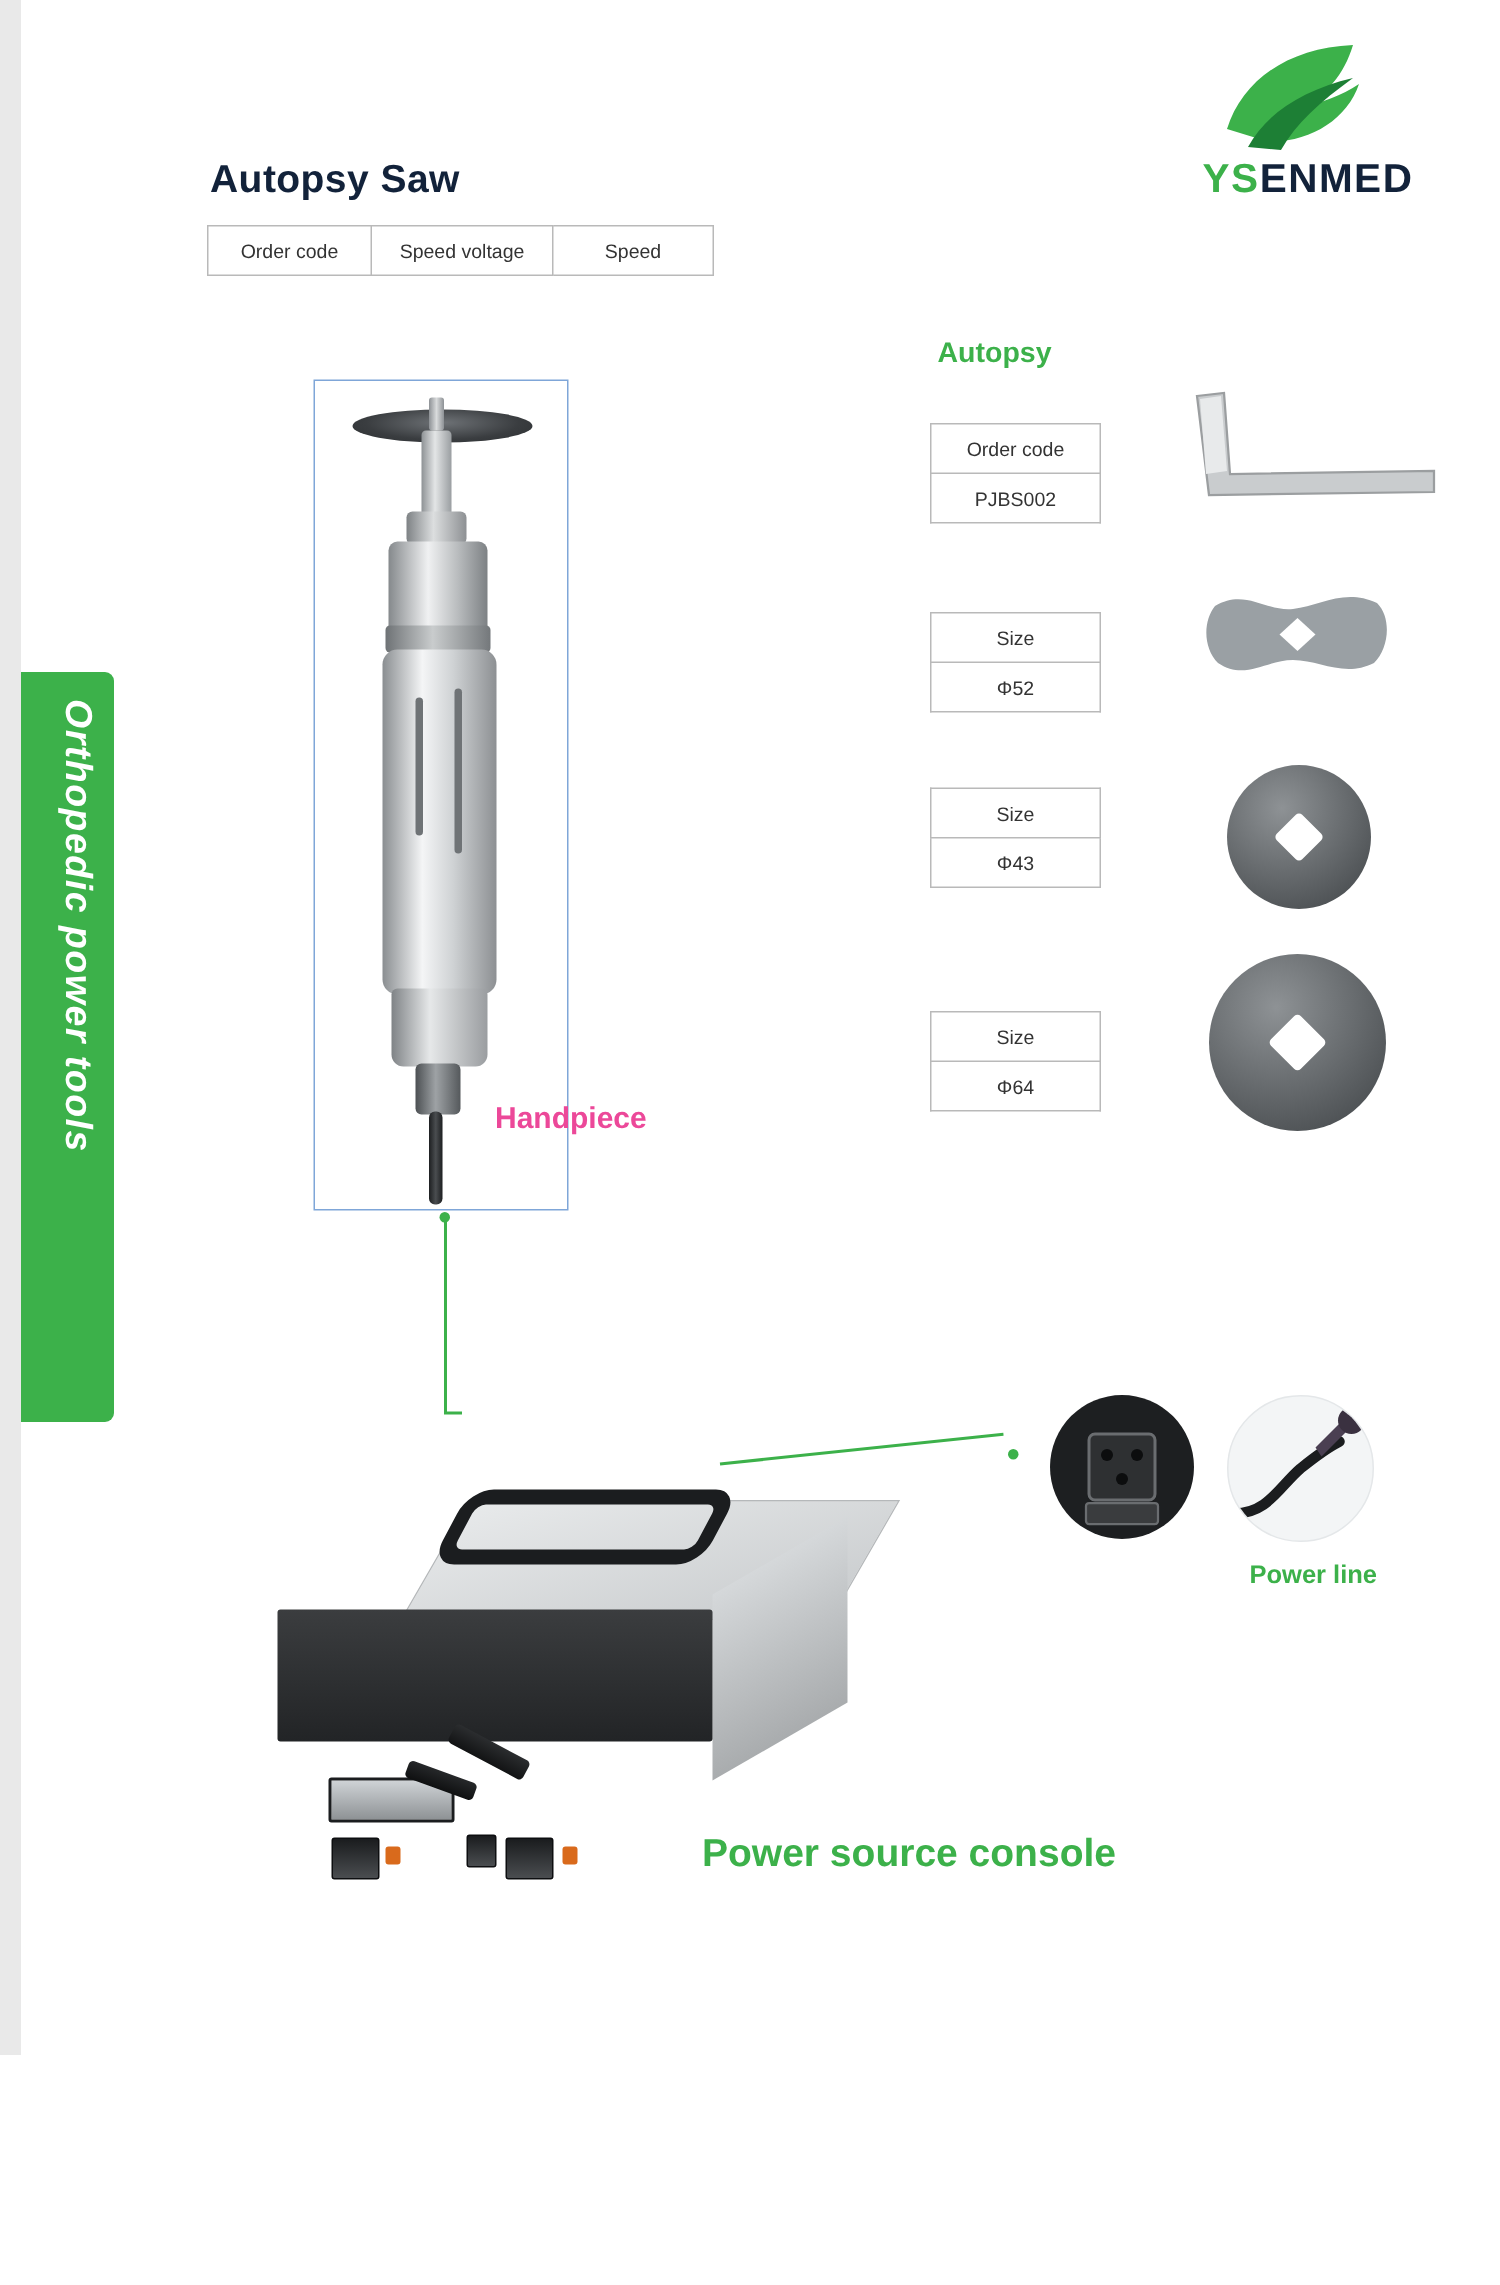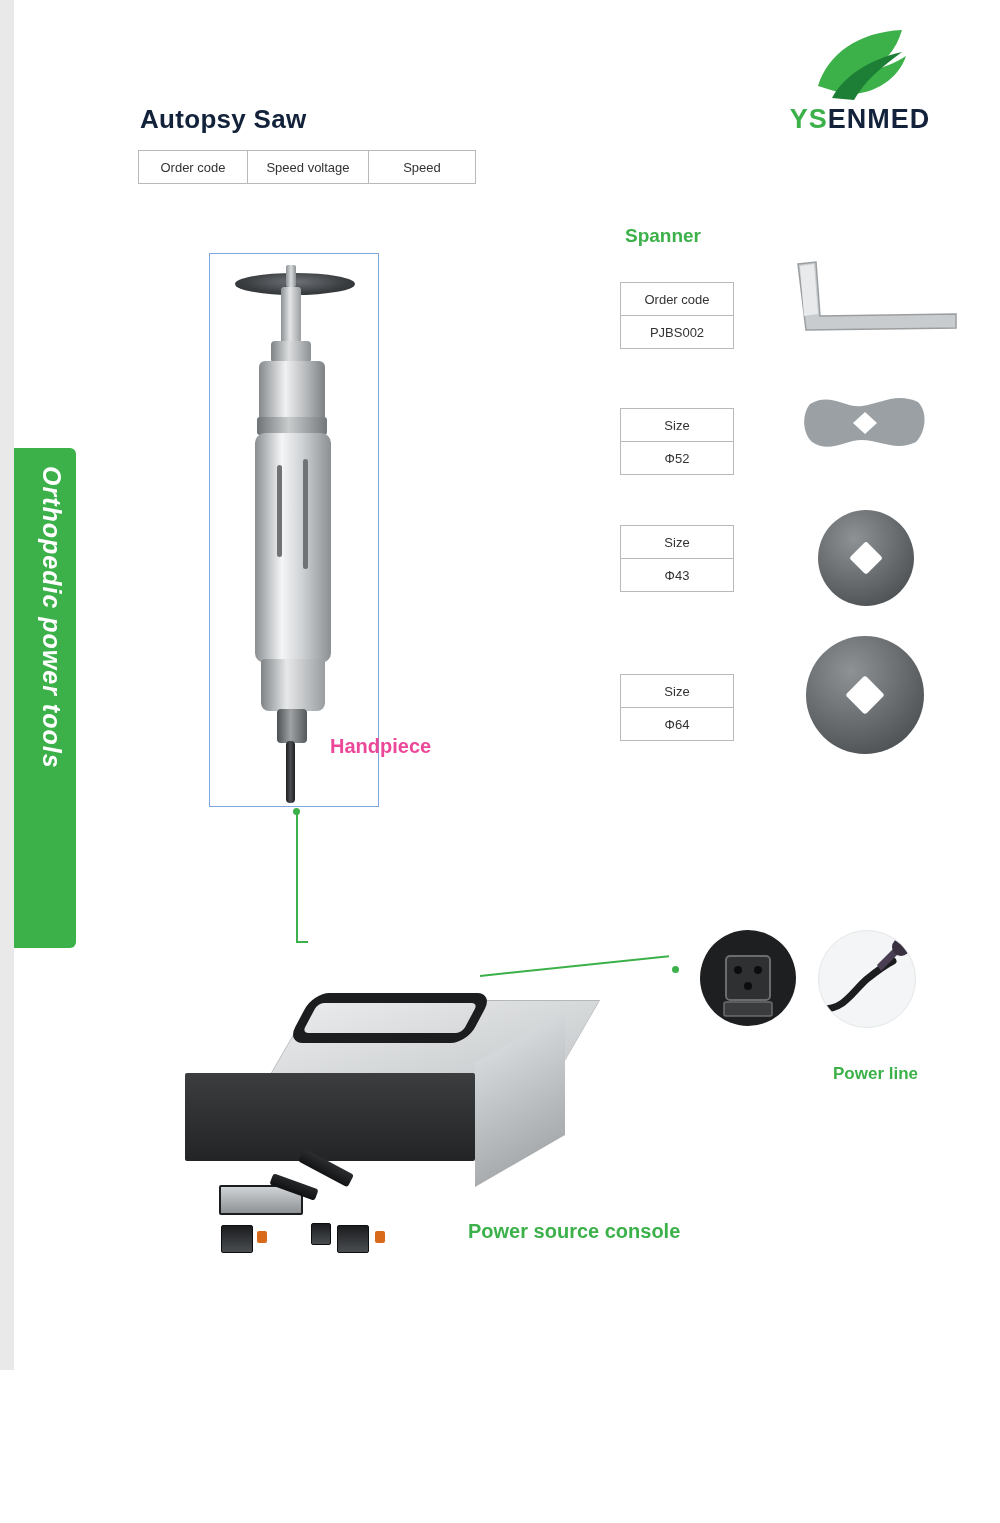--- a/index.html
+++ b/index.html
@@ -43,21 +43,21 @@
     position:absolute;left:140px;top:80px;
     font-size:26px;font-weight:bold;color:#12223a;
     letter-spacing:.3px;
     margin-top:24px;
   }
 
   
   .logo{position:absolute;right:30px;top:24px;width:220px;height:120px;}
   .logo-mark{position:absolute;left:60px;top:0;width:110px;height:80px;}
   .logo-text{
-    position:absolute;left:0;top:80px;width:220px;text-align:center;
+    position:absolute;left:12px;top:80px;width:220px;text-align:center;
     font-size:27px;font-weight:bold;color:#12223a;letter-spacing:1px;
   }
   .logo-text .g{color:#3cb14a;}
 
   
   .spec-table{
     position:absolute;left:138px;top:150px;
     border-collapse:collapse;
     font-size:13px;color:#333;
   }
@@ -171,21 +171,21 @@
   }
 
   
   .circle-photo{
     position:absolute;border-radius:50%;overflow:hidden;
   }
   .socket-c{left:700px;top:930px;width:96px;height:96px;background:#1d1f21;}
   .plug-c{left:818px;top:930px;width:96px;height:96px;background:#f3f5f6;border:1px solid #e4e7e9;}
   .powerline-label{
     position:absolute;left:833px;top:1040px;
-    font-size:17px;font-weight:bold;color:#3cb14a;margin-top:24px;
+    font-size:17px;font-weight:bold;color:#3cb14a;
   }
 
   
   .console{position:absolute;left:180px;top:975px;width:400px;height:280px;}
   .console-top{
     position:absolute;left:110px;top:25px;width:285px;height:78px;
     background:linear-gradient(160deg,#e8eaeb,#c8cbcd);
     transform:skewX(-30deg);
     border:1px solid #b5b8ba;
   }
@@ -219,21 +219,21 @@
     background:linear-gradient(180deg,#2b2d2f,#121314);
     border-radius:3px;transform:rotate(28deg);
   }
   .console-cable2{
     position:absolute;left:90px;top:206px;width:48px;height:12px;
     background:linear-gradient(180deg,#26282a,#0f1011);
     border-radius:3px;transform:rotate(20deg);
   }
   .console-label{
     position:absolute;left:468px;top:1220px;
-    font-size:20px;font-weight:bold;color:#3cb14a;
+    font-size:26px;font-weight:bold;color:#3cb14a;
   }
 
   
   .footer{position:absolute;left:0;top:1372px;width:1000px;height:151px;background:#fff;}
 </style>
 </head>
 <body>
 
 <div class="page">
 
@@ -283,21 +283,21 @@
   </div>
   <div class="hp-label">Handpiece</div>
 
   <div class="conn-dot" style="left:293px;top:808px;"></div>
   <div class="conn-line-v"></div>
   <div class="conn-line-h" style="left:296px;top:941px;width:12px;"></div>
 
   <div class="conn-line-h" style="left:480px;top:975px;width:190px;transform:rotate(-6deg);transform-origin:left center;"></div>
   <div class="conn-dot" style="left:672px;top:966px;"></div>
 
-  <div class="spanner-title">Spanner</div>
+  <div class="spanner-title">Autopsy</div>
 
   <table class="mini-table" style="left:620px;top:282px;">
     <tbody>
         <tr>
           <td>Order code</td>
         </tr>
     <tr>
           <td>PJBS002</td>
         </tr>
   </tbody>

